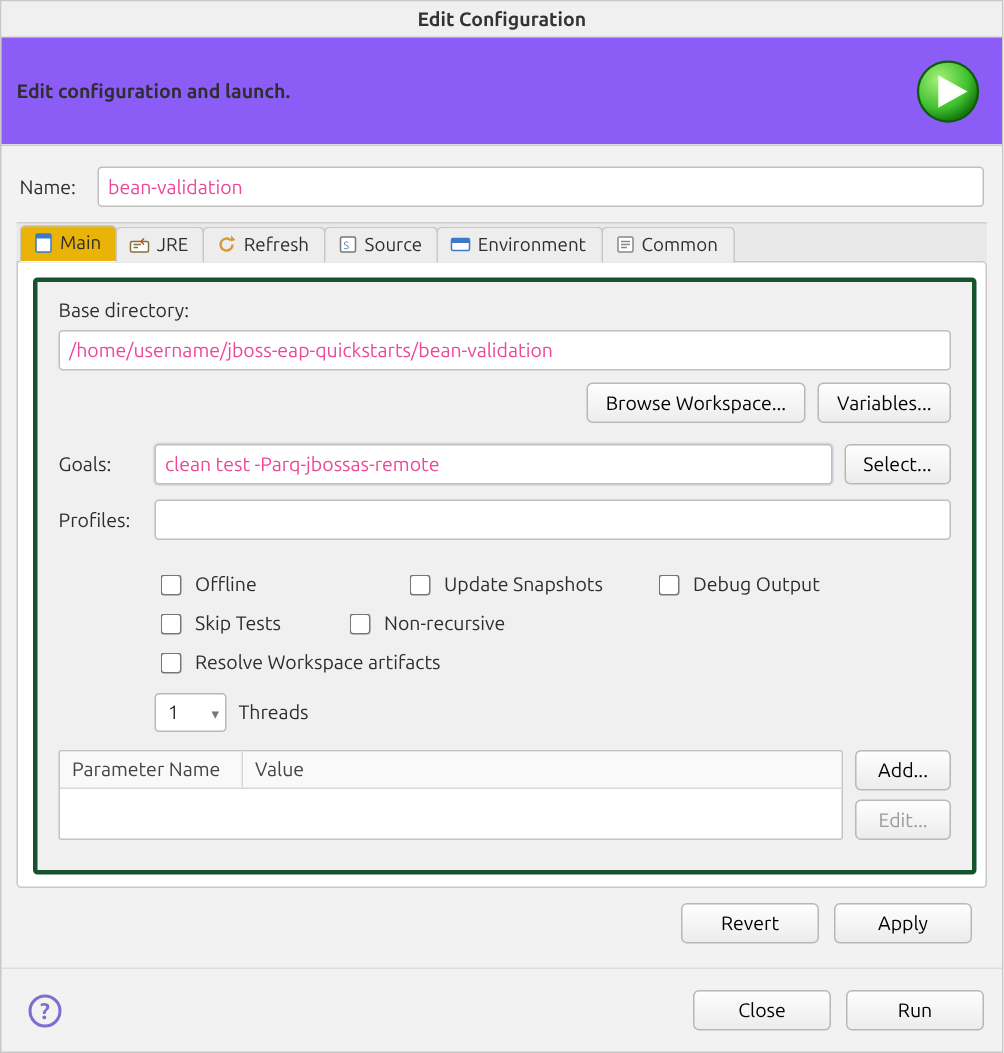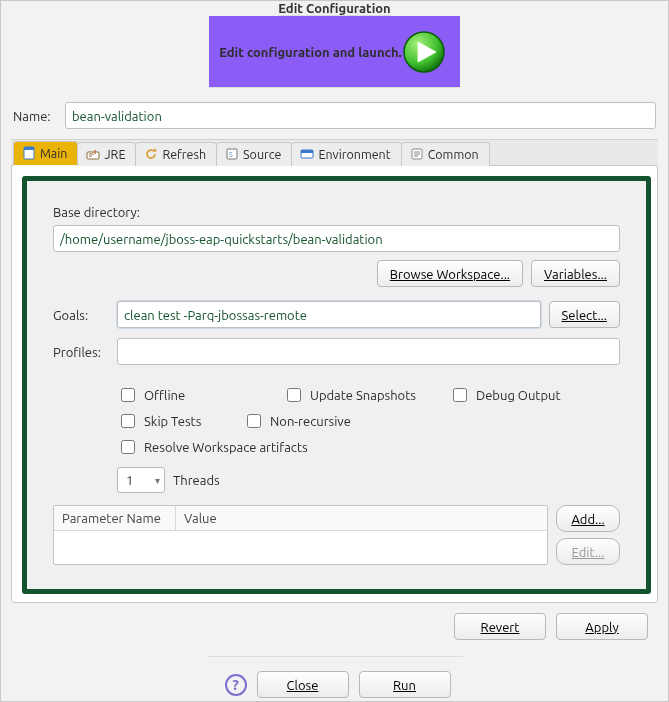--- a/index.html
+++ b/index.html
@@ -8,21 +8,20 @@
     font-family: "Segoe UI", "Ubuntu", "Cantarell", sans-serif;
     font-size: 13px;
     color: #2e2e2e;
     background: #e8e8e8;
   }
   #frame {
     width: 669px; height: 702px;
     background: #f2f2f2;
     display: flex; flex-direction: column;
     border: 1px solid #c8c8c8;
-    align-items: center;
   }
   .titlebar {
     height: 24px;
     background: #f0f0f0;
     border-bottom: 1px solid #dcdcdc;
     display: flex; align-items: center; justify-content: center;
     font-weight: 600;
     color: #333;
   }
   
@@ -50,21 +49,21 @@
   }
   .name-row label { min-width: 44px; }
   input[type=text], .text-input {
     flex: 1;
     height: 27px;
     padding: 2px 6px;
     background: #fff;
     border: 1px solid #bfbfbf;
     border-radius: 3px;
     font: inherit;
-    color: #14532d;
+    color: #ec4899;
   }
   
   .tabstrip {
     display: flex;
     align-items: flex-end;
     gap: 0;
     padding-left: 2px;
     background:#e9e9e9;
     border-top:1px solid #d0d0d0;
   }
@@ -89,37 +88,36 @@
   .tab .icon { width:14px; height:14px; display:inline-block; }
   .tabcontent {
     background: #fff;
     border: 1px solid #c8c8c8;
     border-radius: 0 3px 3px 3px;
     padding: 10px 6px 8px 10px;
     flex:1;
     display:flex;
     min-height:0;
   }
-  .scroll-outer{background:#f0f0f0;border:5px solid #14532d;border-radius:3px;padding:16px;flex:1;display:flex;min-height:0}
+  .scroll-outer{background:#f0f0f0;border:3px solid #14532d;border-radius:3px;padding:4px;flex:1;display:flex;min-height:0}
   .scroll-area {
     flex: 1;
     overflow-y: auto;
     padding: 8px 10px;
     background:#f0f0f0;
   }
   .section-label { margin: 0 0 6px 0; }
   .btn {
     background: linear-gradient(#fefefe,#ececec);
     border: 1px solid #b8b8b8;
     border-radius: 4px;
     padding: 5px 12px;
     font: inherit;
     cursor: pointer;
     min-height:27px;
-    text-decoration:underline;
   }
   .btn-row-right {
     display:flex; gap:8px; justify-content:flex-end; margin-top:8px;
   }
   .form-grid {
     display:grid;
     grid-template-columns: 56px 1fr auto;
     column-gap:8px; row-gap:10px;
     align-items:center;
     margin-top:14px;
@@ -157,21 +155,21 @@
     border-bottom:1px solid #d8d8d8;
   }
   .param-head .col {
     padding:5px 8px; font-weight:400; color:#444;
     border-right:1px solid #d8d8d8;
     white-space:nowrap; overflow:hidden;
   }
   .param-head .col:first-child{width:122px}
   .param-head .col:last-child{flex:1;border-right:none}
   .side-btns { display:flex; flex-direction:column; gap:6px; width:64px; }
-  .side-btns .btn { padding:5px 6px;border-radius:10px; }
+  .side-btns .btn { padding:5px 6px; }
   .side-btns .btn.disabled { color:#9a9a9a; }
   .footer-row {
     display:flex; justify-content:flex-end; gap:10px;
     padding: 10px 10px;
   }
   .footer-row.upper { border-bottom: none;}
   .footer-row.lower {
     justify-content:space-between; align-items:center;
     padding: 14px 12px 14px 18px;
     border-top:1px solid #ddd;

